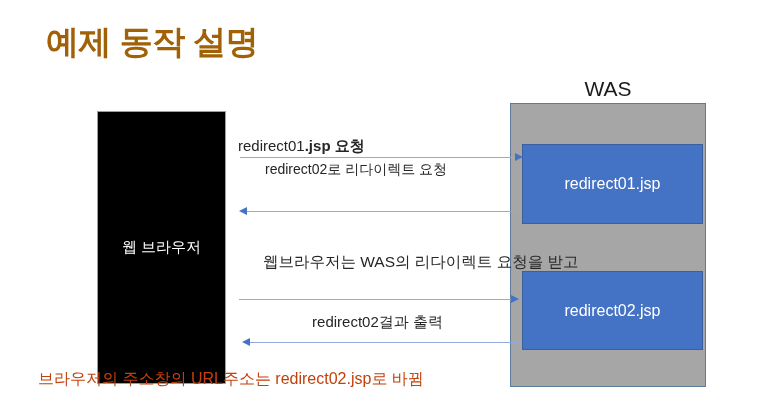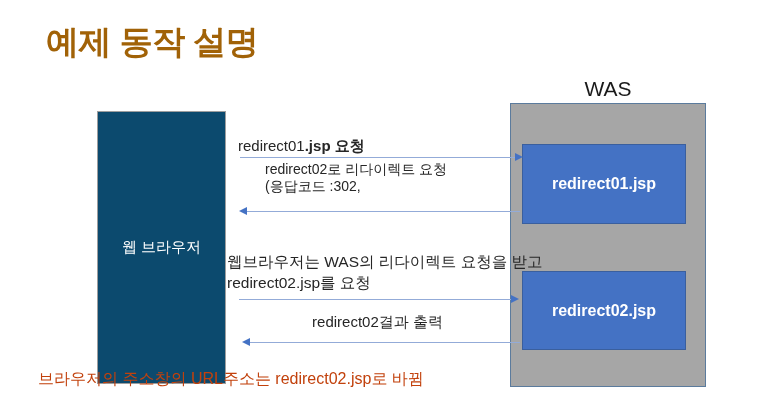--- a/index.html
+++ b/index.html
@@ -12,54 +12,54 @@
   .abs{position:absolute;}
   
   .slide-title{
     left:46px;top:20px;
     font-size:33px;font-weight:bold;color:#a16207;letter-spacing:-0.5px;
     white-space:nowrap;
   }
   
   .browser-box{
     left:97px;top:111px;width:129px;height:273px;
-    background:#0c4a6e;border:1px solid #9e9e9e;box-sizing:border-box;
+    background:#000000;border:1px solid #9e9e9e;box-sizing:border-box;
     display:flex;align-items:center;justify-content:center;
   }
   .browser-box .lbl{color:#ffffff;font-size:15px;}
   
   .was-title{
     left:510px;top:77px;width:196px;text-align:center;
     font-size:21px;color:#1a1a1a;
   }
   .was-box{
     left:510px;top:103px;width:196px;height:284px;
     background:#a6a6a6;border:1.5px solid #5b7b9d;box-sizing:border-box;
   }
   .page-box{
-    position:absolute;left:11px;width:164px;
+    position:absolute;left:11px;width:181px;
     background:#4472c4;border:1px solid #3a5f9e;box-sizing:border-box;
     display:flex;align-items:center;justify-content:center;
-    color:#ffffff;font-size:16px;font-weight:bold;
+    color:#ffffff;font-size:16px;
   }
   .page-box.p1{top:40px;height:80px;}
   .page-box.p2{top:167px;height:79px;}
   
   .arrow{position:absolute;height:9px;}
   .arrow .line{position:absolute;top:4px;left:2px;right:2px;border-top:1.5px solid #93abd8;}
   .arrow .head{position:absolute;top:0;width:0;height:0;
     border-top:4.5px solid transparent;border-bottom:4.5px solid transparent;}
   .arrow.dir-right .head{right:-1px;border-left:8px solid #4472c4;}
   .arrow.dir-left  .head{left:-1px;border-right:8px solid #4472c4;}
   
   .msg{position:absolute;color:#262626;}
   .msg-1{left:238px;top:137px;width:284px;font-size:15px;white-space:nowrap;}
   .msg-1 .bold{font-weight:bold;}
   .msg-2{left:265px;top:161px;font-size:14px;line-height:16.5px;white-space:nowrap;}
-  .msg-3{left:227px;top:251px;font-size:15.5px;line-height:21px;white-space:nowrap;}
+  .msg-3{left:227px;top:251px;font-size:15.5px;line-height:21px;white-space:nowrap;padding-left:36px;}
   .msg-4{left:237px;top:313px;width:281px;text-align:center;font-size:15px;white-space:nowrap;}
   .footnote{
     left:38px;top:369px;font-size:16px;color:#c2410c;white-space:nowrap;z-index:5;
   }
 </style>
 </head>
 <body>
 
 <div class="abs slide-title">예제 동작 설명</div>
 
@@ -84,30 +84,28 @@
 <div class="msg msg-1">
   <span>redirect01</span><span class="bold">.jsp 요청</span>
 </div>
 
 <div class="arrow dir-left" style="left:240px;top:207px;width:282px;">
   <div class="line"></div>
   <div class="head"></div>
 </div>
 <div class="msg msg-2">
   <div>redirect02로 리다이렉트 요청</div>
-  <div>(응답코드 :302,</div>
 </div>
 
 <div class="arrow dir-right" style="left:237px;top:295px;width:281px;">
   <div class="line"></div>
   <div class="head"></div>
 </div>
 <div class="msg msg-3">
   <div>웹브라우저는 WAS의 리다이렉트 요청을 받고</div>
-  <div>redirect02.jsp를 요청</div>
 </div>
 
 <div class="arrow dir-left" style="left:243px;top:338px;width:279px;">
   <div class="line"></div>
   <div class="head"></div>
 </div>
 <div class="msg msg-4">redirect02결과 출력</div>
 
 <div class="abs footnote">브라우저의 주소창의 URL주소는 redirect02.jsp로 바뀜</div>
 

